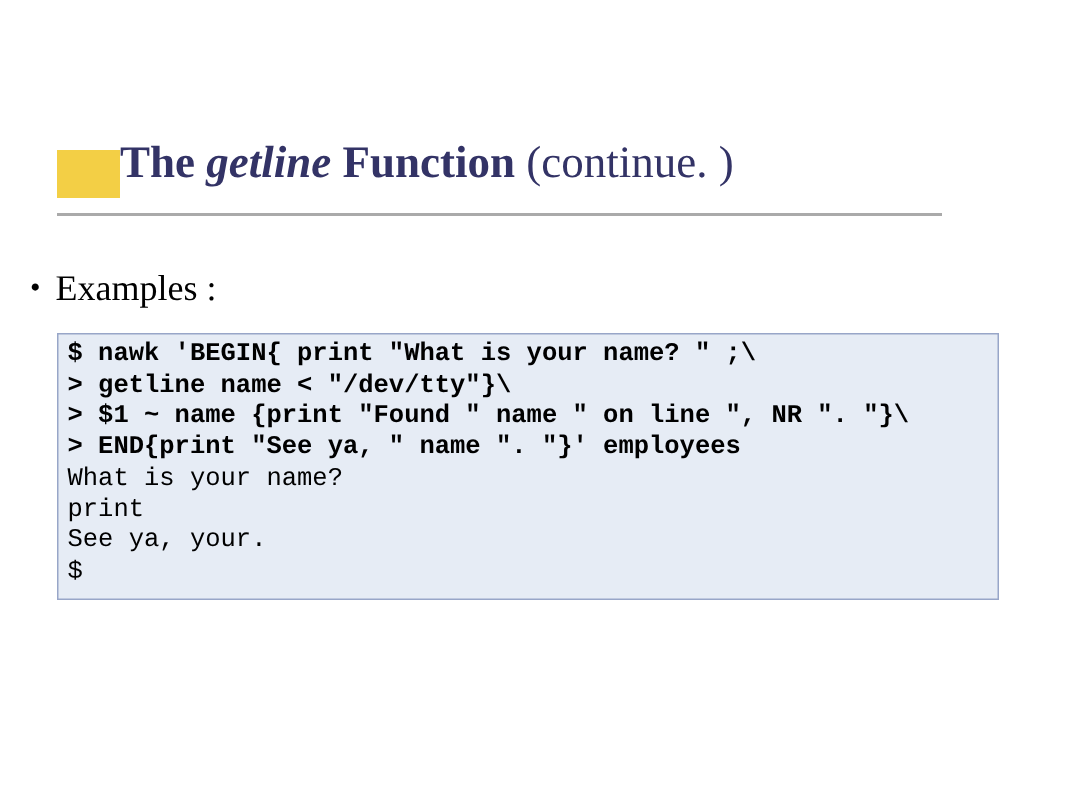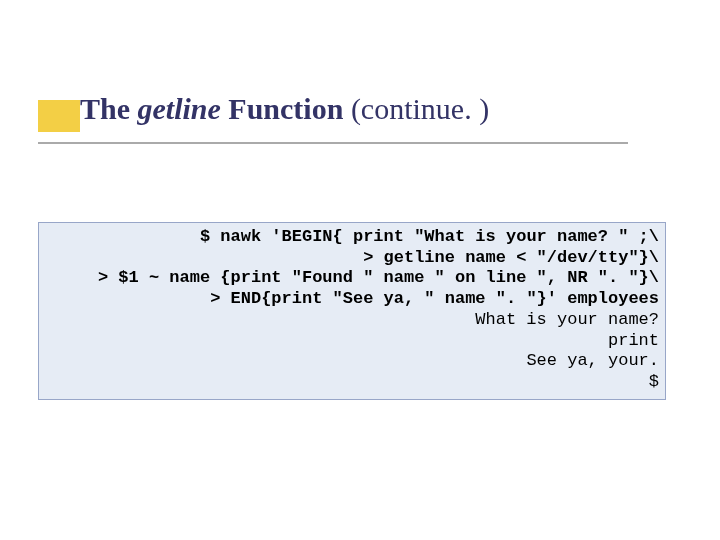--- a/index.html
+++ b/index.html
@@ -10,21 +10,20 @@
     background: #fff;
     font-family: Georgia, 'Times New Roman', serif;
     color: #000;
     overflow: hidden;
   }
   .slide {
     position: relative;
     width: 720px;
     height: 540px;
     box-sizing: border-box;
-    text-align: right;
   }
   .accent-block {
     position: absolute;
     left: 38px;
     top: 100px;
     width: 42px;
     height: 32px;
     background: #f3cf45;
     z-index: 0;
   }
@@ -92,20 +91,24 @@
   <div class="accent-block"></div>
 
   <div class="title-area">
     <span class="title-line">
       <span class="b">The </span><span class="b i">getline</span><span class="b"> Function </span><span>(continue. )</span>
     </span>
   </div>
 
   <div class="title-rule"></div>
 
+  <div class="bullet-row">
+    <span class="bullet-dot">•</span>
+    <span>Examples :</span>
+  </div>
 
   <div class="code-block"><span class="bold">$ nawk 'BEGIN{ print "What is your name? " ;\</span>
 <span class="bold">&gt; getline name &lt; "/dev/tty"}\</span>
 <span class="bold">&gt; $1 ~ name {print "Found " name " on line ", NR ". "}\</span>
 <span class="bold">&gt; END{print "See ya, " name ". "}' employees</span>
 <span>What is your name?</span>
 <span>print</span>
 <span>See ya, your.</span>
 <span>$</span></div>
 

